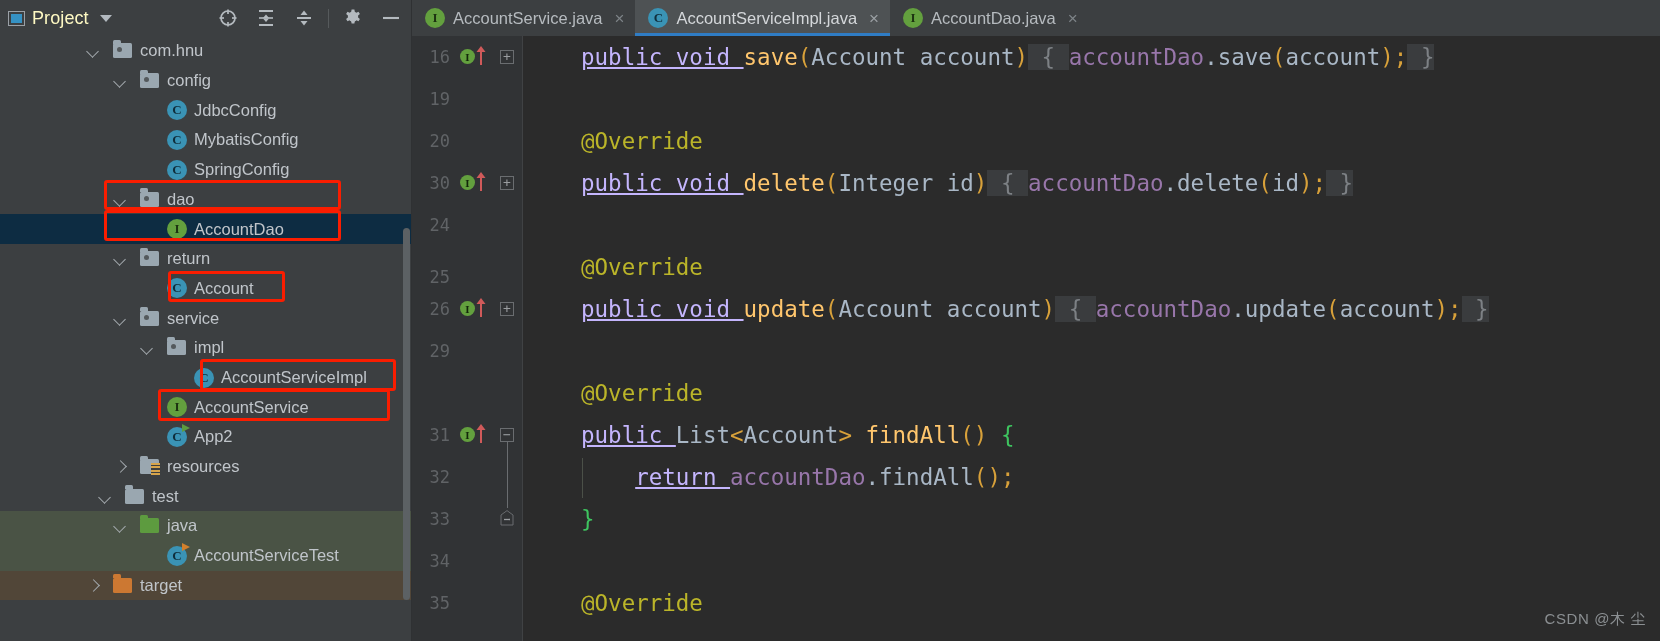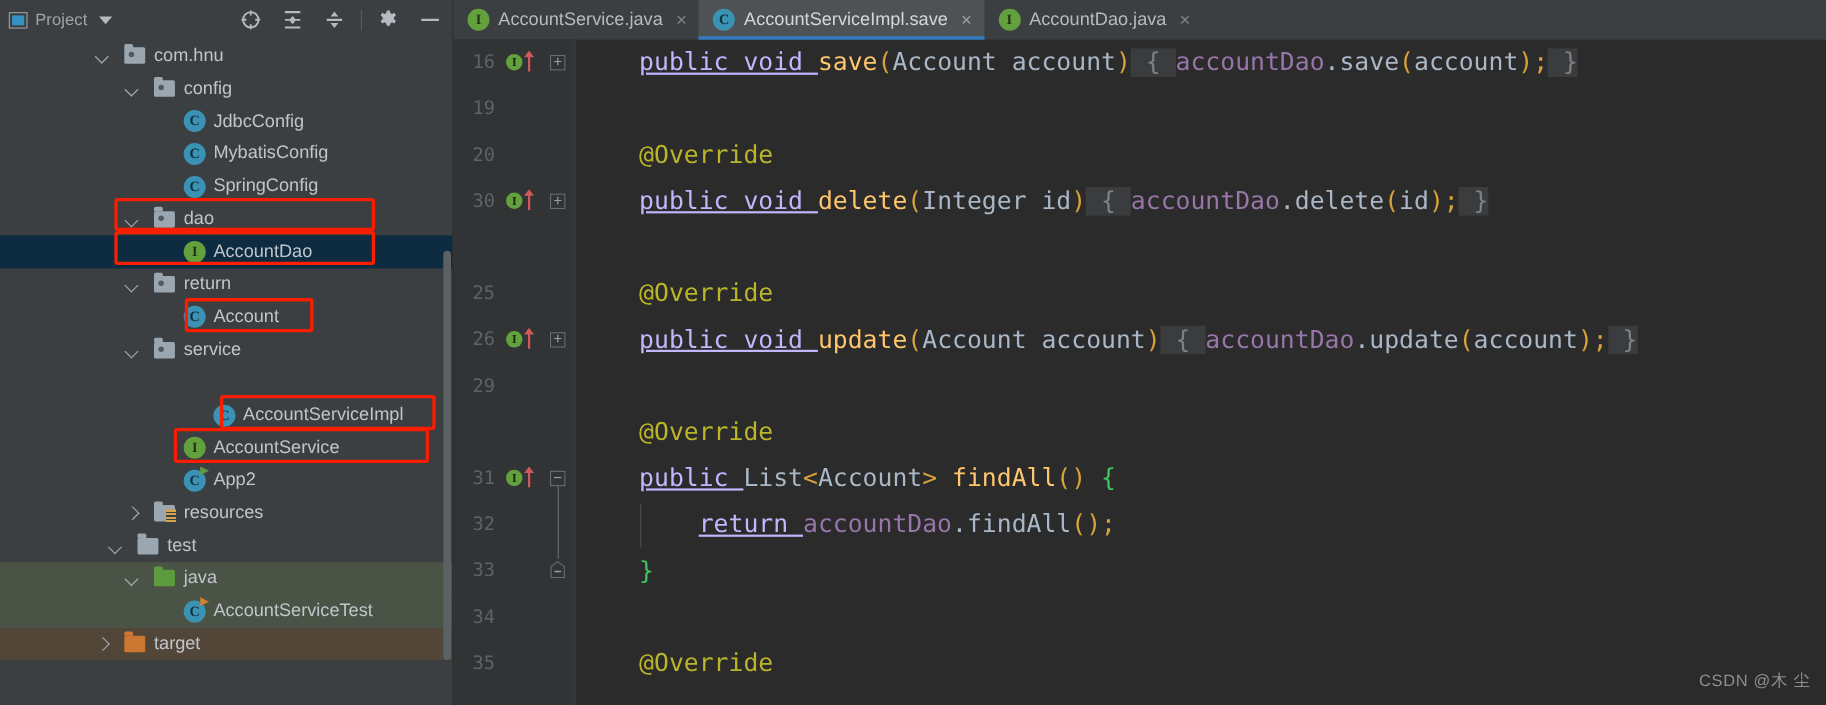--- a/index.html
+++ b/index.html
@@ -23,21 +23,21 @@
     background: #3c3f41; padding-left: 8px;
   }
   .proj-icon {
     width: 17px; height: 15px; border: 1.6px solid #9aa0a6;
     background: #3c3f41; position: relative; margin-right: 7px; flex:0 0 auto;
   }
   .proj-icon::after {
     content:""; position:absolute; left:2px; top:2px; right:2px; bottom:2px;
     background:#3592c4;
   }
-  #proj-label { color: #a3a3a3; font-size: 15px; letter-spacing: .1px; }
+  #proj-label { color: #fef9c3; font-size: 18px; letter-spacing: .1px; }
   .caret-down {
     width:0;height:0;border-left:6px solid transparent;border-right:6px solid transparent;
     border-top:7px solid #b2b9bf; margin-left: 11px;
   }
   #header-tools { margin-left: auto; display:flex; align-items:center; gap:0px; padding-right:2px;}
   .tbtn { width:38px;height:36px;display:flex;align-items:center;justify-content:center;}
   .tsep { width:1px;height:19px;background:#565a5c;margin:0 5px;}
 
   
   #tree { position:absolute; top:36px; left:0; right:0; bottom:0; overflow:hidden; }
@@ -269,20 +269,26 @@
           <div class="arrow" style="margin-right: 14px;"></div>
           <div class="cicon c">C</div>
           <span class="lbl">Account</span>
         </div>
         <div class="row" style="top: 267.3px; position: absolute; left: 0px; right: 0px;">
           <div style="width: 115px; flex: 0 0 auto;"></div>
           <div class="arrow down" style="margin-right: 14px;"></div>
           <div class="folder"></div>
           <span class="lbl">service</span>
         </div>
+        <div class="row" style="top: 297px; position: absolute; left: 0px; right: 0px;">
+          <div style="width: 142px; flex: 0 0 auto;"></div>
+          <div class="arrow down" style="margin-right: 14px;"></div>
+          <div class="folder"></div>
+          <span class="lbl">impl</span>
+        </div>
         <div class="row" style="top: 326.7px; position: absolute; left: 0px; right: 0px;">
           <div style="width: 169px; flex: 0 0 auto;"></div>
           <div class="arrow" style="margin-right: 14px;"></div>
           <div class="cicon c">C</div>
           <span class="lbl">AccountServiceImpl</span>
         </div>
         <div class="row" style="top: 356.4px; position: absolute; left: 0px; right: 0px;">
           <div style="width: 142px; flex: 0 0 auto;"></div>
           <div class="arrow" style="margin-right: 14px;"></div>
           <div class="cicon i">I</div>
@@ -340,21 +346,21 @@
   <div id="editor">
 
     <div id="tabbar">
         <div class="tab">
           <span class="cicon i" style="margin: 0px; width: 20px; height: 20px;">I</span>
           <span>AccountService.java</span>
           <span class="x">×</span>
         </div>
         <div class="tab active">
           <span class="cicon c" style="margin: 0px; width: 20px; height: 20px;">C</span>
-          <span>AccountServiceImpl.save</span>
+          <span>AccountServiceImpl.java</span>
           <span class="x">×</span>
         </div>
         <div class="tab">
           <span class="cicon i" style="margin: 0px; width: 20px; height: 20px;">I</span>
           <span>AccountDao.java</span>
           <span class="x">×</span>
         </div>
       </div>
 
     <div id="gutter">
@@ -377,21 +383,24 @@
         </div>
         <div class="lnrow" style="top: 126px;">
           <div class="lnum" style="top: 11px;">30</div>
           <div class="impl-mark" style="top: 13px;">I</div>
           <div class="up-arrow" style="top: 10px;"><svg width="10" height="20" viewBox="0 0 10 20">
               <line x1="5" y1="19" x2="5" y2="4" stroke="#d05a5a" stroke-width="2"></line>
               <polygon points="5,0 0.5,6 9.5,6" fill="#d05a5a"></polygon>
             </svg></div>
           <div class="fold-plus" style="top: 14px;">+</div>
         </div>
-        <div class="lnrow" style="top: 210px;">
+        <div class="lnrow" style="top: 168px;">
+          <div class="lnum" style="top: 11px;">24</div>
+        </div>
+        <div class="lnrow" style="top: 220px;">
           <div class="lnum" style="top: 11px;">25</div>
         </div>
         <div class="lnrow" style="top: 252px;">
           <div class="lnum" style="top: 11px;">26</div>
           <div class="impl-mark" style="top: 13px;">I</div>
           <div class="up-arrow" style="top: 10px;"><svg width="10" height="20" viewBox="0 0 10 20">
               <line x1="5" y1="19" x2="5" y2="4" stroke="#d05a5a" stroke-width="2"></line>
               <polygon points="5,0 0.5,6 9.5,6" fill="#d05a5a"></polygon>
             </svg></div>
           <div class="fold-plus" style="top: 14px;">+</div>

